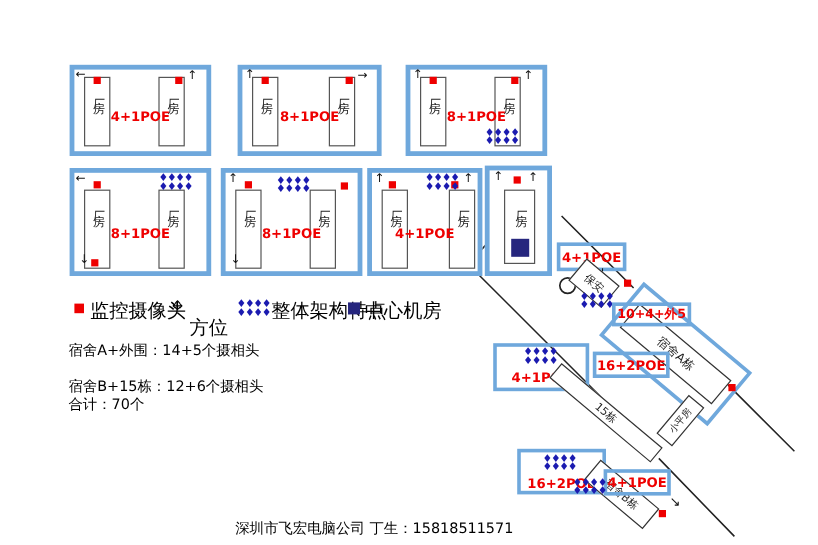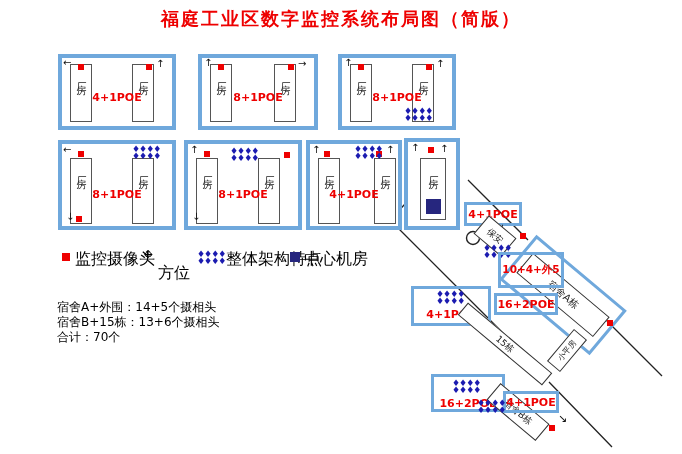--- a/index.html
+++ b/index.html
@@ -24,21 +24,20 @@
 </head>
 <body>
 
 <div id="canvas">
 
   <svg width="682" height="454" style="position:absolute;left:0;top:0">
     <path d="M459,146 L391,219 M391,221 L540,370 M468,180 L528,240 M604,318 L662,376 M549,382 L612,447" stroke="#222" stroke-width="1.3" fill="none"></path>
     <circle cx="473" cy="238" r="6.5" stroke="#222" stroke-width="1.4" fill="#fff"></circle>
   </svg>
 
-  <div id="title">福庭工业区数字监控系统布局图（简版）</div>
 
   <div class="fgroup" style="left:58px;top:54px;width:118px;height:76px">
     <div class="bldg" style="left:8px;top:6px;width:22px;height:58px"><span class="vtext">厂房</span></div>
     <div class="bldg" style="left:70px;top:6px;width:22px;height:58px"><span class="vtext">厂房</span></div>
     <div class="gpoe" style="top:33px">4+1POE</div>
     <span class="arrow" style="left:1px;top:0">←</span>
     <span class="arrow" style="left:94px;top:1px">↑</span>
     <span class="cam" style="left:16px;top:6px"></span>
     <span class="cam" style="left:84px;top:6px"></span>
   </div>
@@ -117,35 +116,36 @@
     <span style="position:absolute;left:0;top:0;width:100%;text-align:center;font-size:11px;line-height:14px">↕</span>
     <span style="position:absolute;left:0;top:0;width:100%;text-align:center;font-size:11px;line-height:14px">↔</span>
   </span>
   <span class="legend-label" style="left:158px;top:263px">方位</span>
   <span class="cluster" style="left:197px;top:251px">♦♦♦♦
 ♦♦♦♦</span>
   <span class="legend-label" style="left:226px;top:249px">整体架构特点</span>
   <span class="navy" style="left:290px;top:252px;width:10px;height:10px"></span>
   <span class="legend-label" style="left:304px;top:249px">中心机房</span>
 
-  <div class="text" style="left:57px;top:299px;font-size:12px">宿舍A+外围：14+5个摄相头</div>
-  <div class="text" style="left:57px;top:314px;font-size:12px">宿舍B+15栋：13+6个摄相头</div>
+  <div class="text" style="left:57px;top:284px;font-size:12px">宿舍A+外围：14+5个摄相头</div>
+  <div class="text" style="left:57px;top:314px;font-size:12px">宿舍B+15栋：12+6个摄相头</div>
   <div class="text" style="left:57px;top:329px;font-size:12px">合计：70个</div>
 
 
+  <div class="text" style="left:196px;top:432px;font-size:12px">深圳市飞宏电脑公司 丁生：15818511571</div>
 
   <div class="bluebox" style="left:464px;top:202px;width:58px;height:24px">4+1POE</div>
   <span class="arrow" style="left:498px;top:224px">↓</span>
   <div class="rbuild" style="left:477px;top:224px;width:36px;height:24px;transform:rotate(40deg);font-size:9px">保安</div>
   <span class="cluster" style="left:483px;top:245px">♦♦♦♦
 ♦♦♦♦</span>
 
   <div class="holderbox" style="left:504px;top:266px;width:118px;height:58px;transform:rotate(40deg)"></div>
   <div class="rbuild" style="left:513px;top:282px;width:100px;height:26px;transform:rotate(40deg);font-size:10px">宿舍A栋</div>
-  <div class="bluebox" style="left:498px;top:252px;width:66px;height:36px;font-size:10.5px">10+4+外5</div>
+  <div class="bluebox" style="left:510px;top:252px;width:66px;height:20px;font-size:10.5px">10+4+外5</div>
   <div class="bluebox" style="left:494px;top:293px;width:64px;height:22px">16+2POE</div>
 
   <div class="holderbox" style="left:411px;top:286px;width:80px;height:40px">
     <span class="cluster" style="left:22px;top:2px">♦♦♦♦
 ♦♦♦♦</span>
     <div class="gpoe" style="top:19px">4+1POE</div>
   </div>
 
   <div class="rbuild" style="left:450px;top:336px;width:110px;height:16px;transform:rotate(40deg);font-size:9px">15栋</div>
   <div class="rbuild" style="left:546px;top:342px;width:42px;height:17px;transform:rotate(-50deg);font-size:8px">小平房</div>

